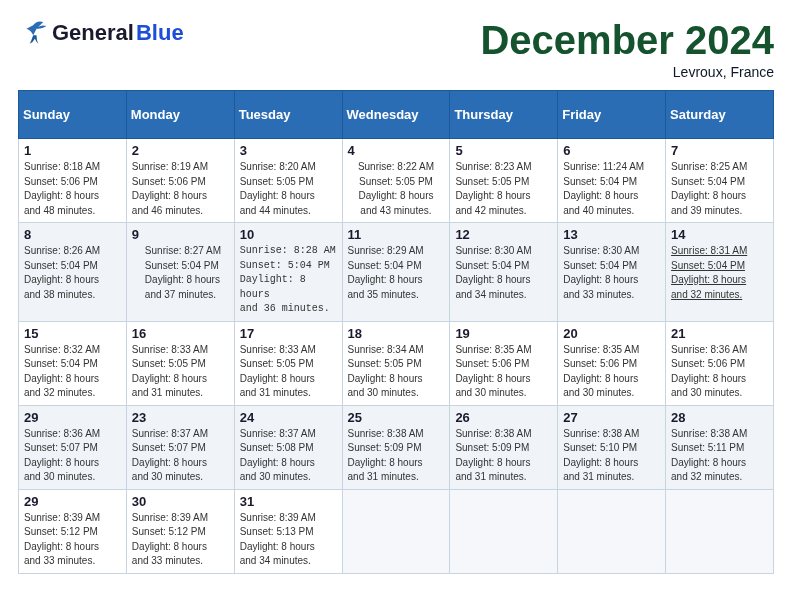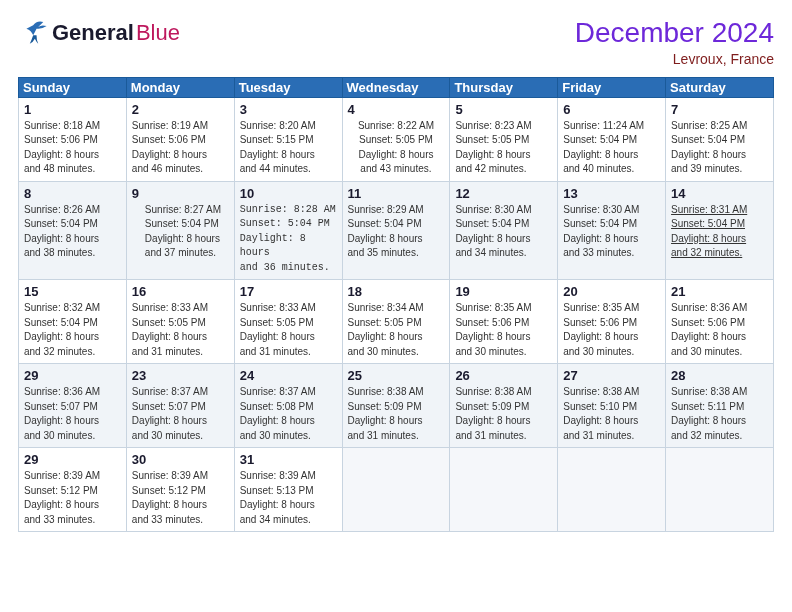--- a/index.html
+++ b/index.html
@@ -26,59 +26,59 @@
       display: flex;
       flex-direction: column;
       align-items: flex-start;
     }
     .logo-row {
       display: flex;
       align-items: center;
       gap: 2px;
     }
     .logo-blue {
-      color: #be185d;
+      color: #1d4ed8;
       font-size: 22px;
-      font-weight: normal;
+      font-weight: bold;
     }
     .logo-general {
       color: #1a1a2e;
       font-size: 22px;
       font-weight: bold;
     }
     .logo-icon {
       width: 32px;
       height: 28px;
       margin-bottom: 2px;
     }
     .title-block {
       text-align: right;
     }
     .month-title {
-      font-size: 28px;
-      font-weight: normal;
-      color: #6d28d9;
+      font-size: 40px;
+      font-weight: bold;
+      color: #14532d;
       line-height: 1.1;
     }
     .location {
       font-size: 14px;
-      color: #7f1d1d;
+      color: #0f172a;
       margin-top: 2px;
     }
     .calendar {
       width: 100%;
       border-collapse: collapse;
       table-layout: fixed;
     }
     .calendar thead tr th {
       background: #2a6db5;
       color: #fff;
       font-size: 13px;
       font-weight: bold;
-      padding: 2px 4px;
+      padding: 16px 4px;
       border: 1px solid #1a5a9a;
       text-align: left;
     }
     .calendar tbody tr td {
       border: 1px solid #c8d4e0;
       vertical-align: top;
       padding: 4px 5px;
       font-size: 10.5px;
       color: #222;
       background: #fff;
@@ -153,21 +153,21 @@
           <td>
             <span class="day-num">2</span>
             <div class="day-info" style="white-space: pre-line;">Sunrise: 8:19 AM
 Sunset: 5:06 PM
 Daylight: 8 hours
 and 46 minutes.</div>
           </td>
           <td>
             <span class="day-num">3</span>
             <div class="day-info" style="white-space: pre-line;">Sunrise: 8:20 AM
-Sunset: 5:15 PM
+Sunset: 5:05 PM
 Daylight: 8 hours
 and 44 minutes.</div>
           </td>
           <td>
             <span class="day-num">4</span>
             <div class="day-info" style="white-space: pre-line; text-align: center;">Sunrise: 8:22 AM
 Sunset: 5:05 PM
 Daylight: 8 hours
 and 43 minutes.</div>
           </td>

